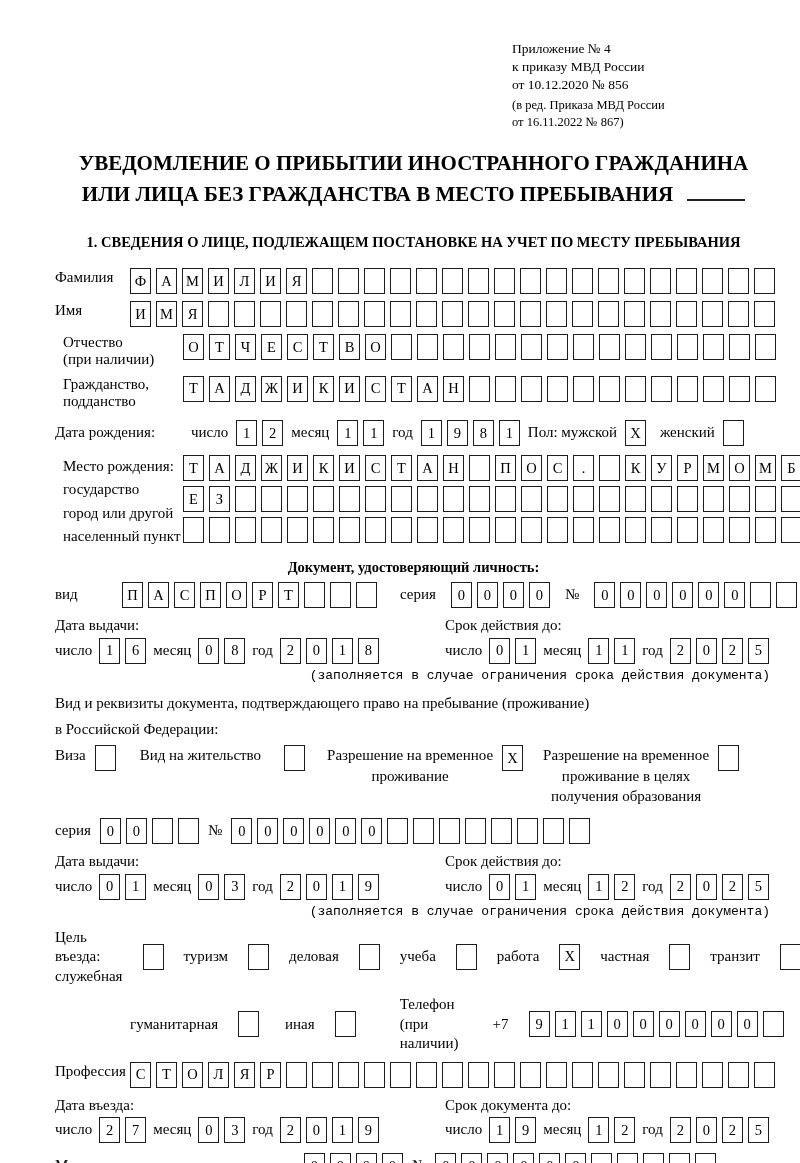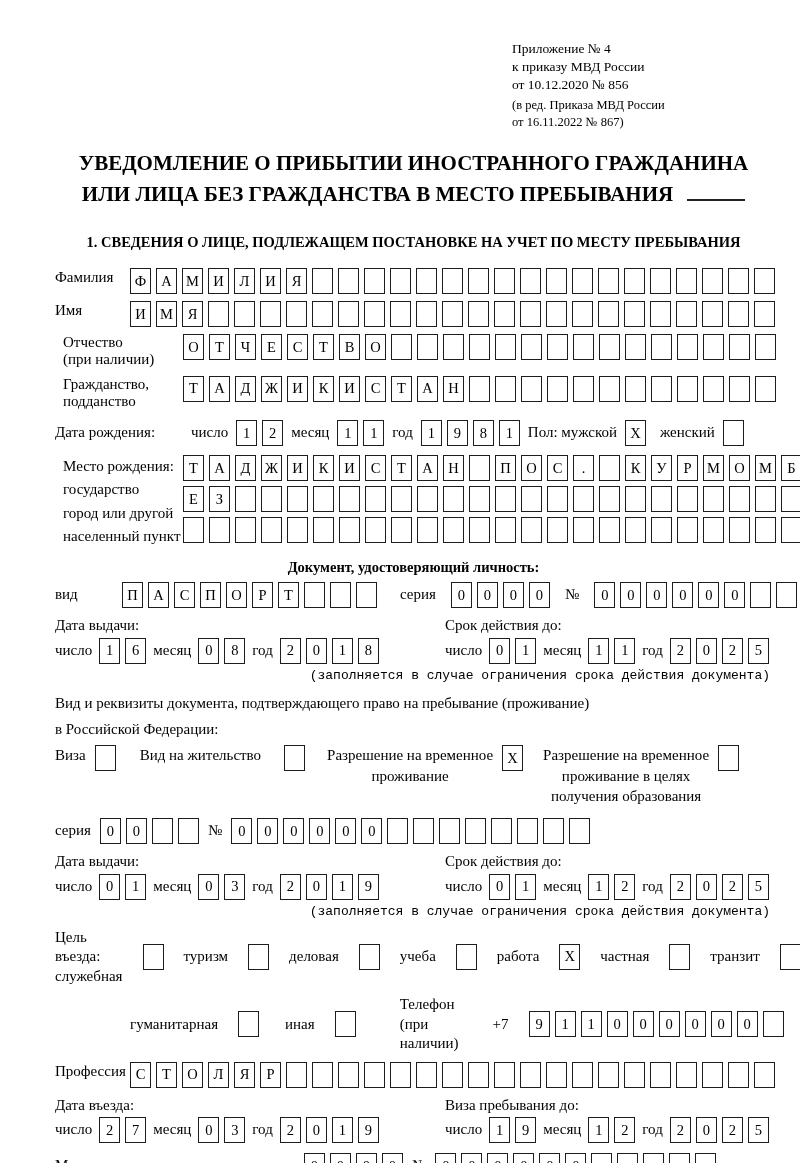--- a/index.html
+++ b/index.html
@@ -582,21 +582,21 @@
         <span class="cell"></span>
         <span class="cell"></span>
         <span class="cell"></span>
         <span class="cell"></span>
         <span class="cell"></span>
       </div>
   </div>
 
   <div class="date-labels">
     <span class="dl-left">Дата въезда:</span>
-    <span class="dl-right">Виза пребывания до:</span>
+    <span class="dl-right">Срок документа до:</span>
   </div>
   <div class="dates-row">
     <div class="dgroup" style="width:390px">
       <span class="lab">число</span>
       <div class="cells">
           <span class="cell">2</span>
           <span class="cell">7</span>
         </div>
       <span class="lab">месяц</span>
       <div class="cells">

